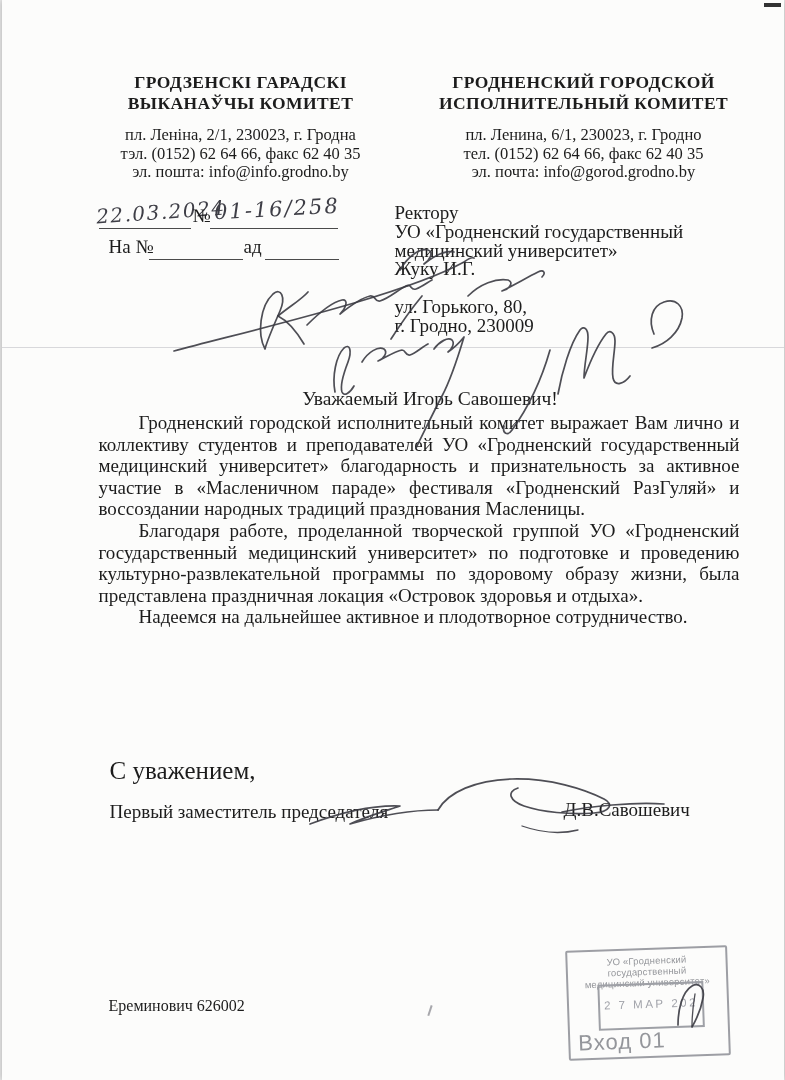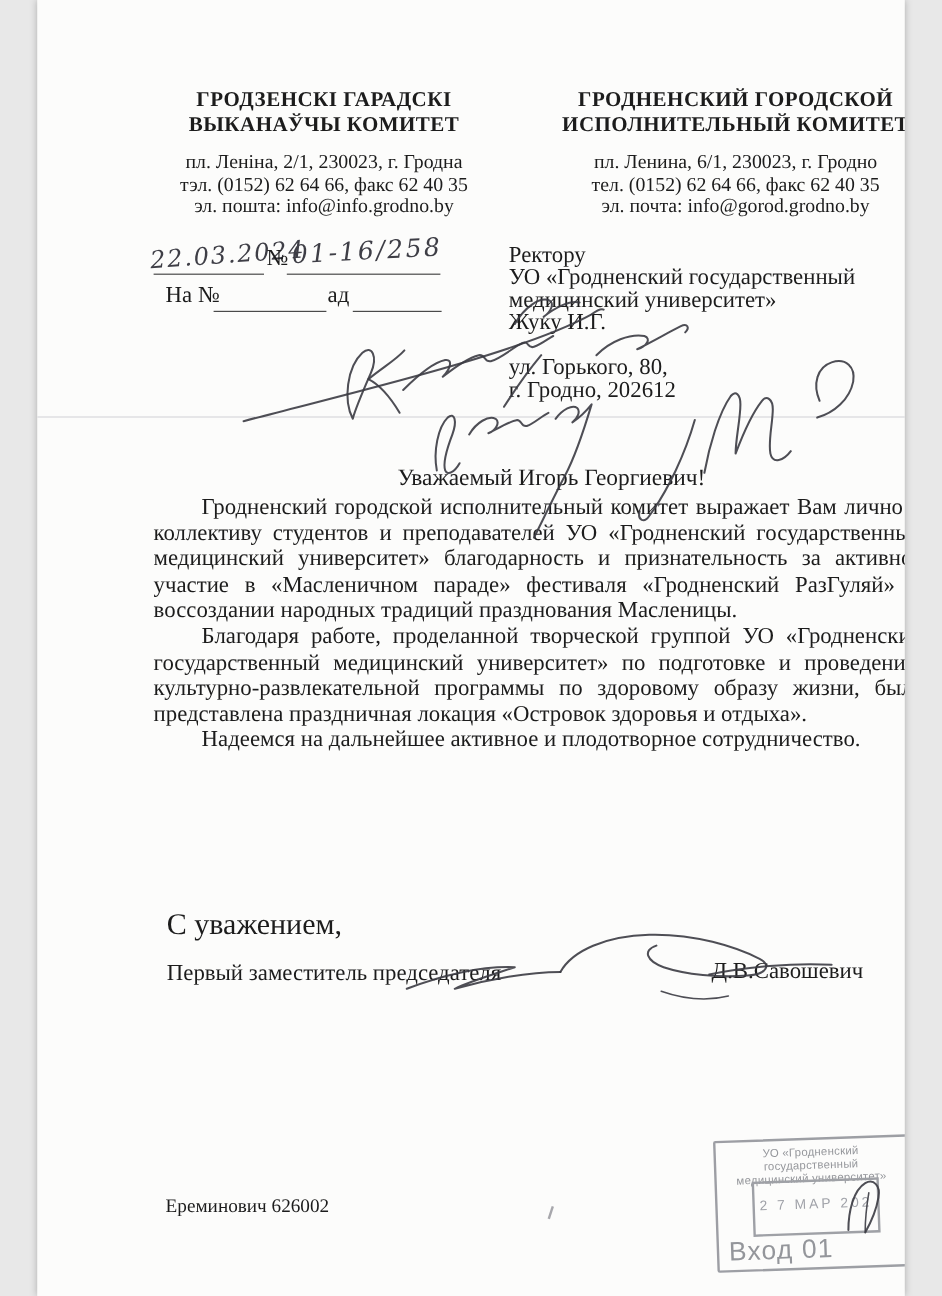--- a/index.html
+++ b/index.html
@@ -1,19 +1,19 @@
 <!DOCTYPE html>
 <html><head>
 <meta charset="utf-8">
 <style>
   html,body{margin:0;padding:0;}
   body{background:#e8e8e8;}
   .page{
     position:relative;
-    width:723px;height:1080px;
+    width:782px;height:1080px;
     background:#fcfcfb;
     overflow:hidden;
     font-family:"Liberation Serif", serif;
     color:#1c1c1c;
     box-shadow:0 0 6px rgba(0,0,0,.25);
     margin:0 auto;
   }
   
   .letterhead{position:absolute;top:72px;left:0;width:785px;display:flex;}
   .lh-col{text-align:center;}
@@ -103,24 +103,24 @@
   <span class="ref-text" style="left:242px;top:236px;">ад</span>
   <span class="u" style="left:263px;top:258px;width:74px;"></span>
 
   <div class="addressee">
     <div>Ректору</div>
     <div>УО «Гродненский государственный</div>
     <div>медицинский университет»</div>
     <div>Жуку И.Г.</div>
     <div class="gap"></div>
     <div>ул. Горького, 80,</div>
-    <div>г. Гродно, 202612</div>
+    <div>г. Гродно, 230009</div>
   </div>
 
-  <div class="salutation">Уважаемый Игорь Георгиевич!</div>
+  <div class="salutation">Уважаемый Игорь Савошевич!</div>
   <div class="body-text">
     <p>Гродненский городской исполнительный комитет выражает Вам лично и коллективу студентов и преподавателей УО «Гродненский государственный медицинский университет» благодарность и признательность за активное участие в «Масленичном параде» фестиваля «Гродненский РазГуляй» и воссоздании народных традиций празднования Масленицы.</p>
     <p>Благодаря работе, проделанной творческой группой  УО «Гродненский государственный  медицинский университет» по подготовке и проведению культурно-развлекательной программы по здоровому образу жизни, была представлена праздничная локация «Островок здоровья и отдыха».</p>
     <p>Надеемся на дальнейшее активное и плодотворное сотрудничество.</p>
   </div>
 
   <div class="regards">С уважением,</div>
   <div class="signer-title">Первый заместитель председателя</div>
   <div class="signer-name">Д.В.Савошевич</div>
 

